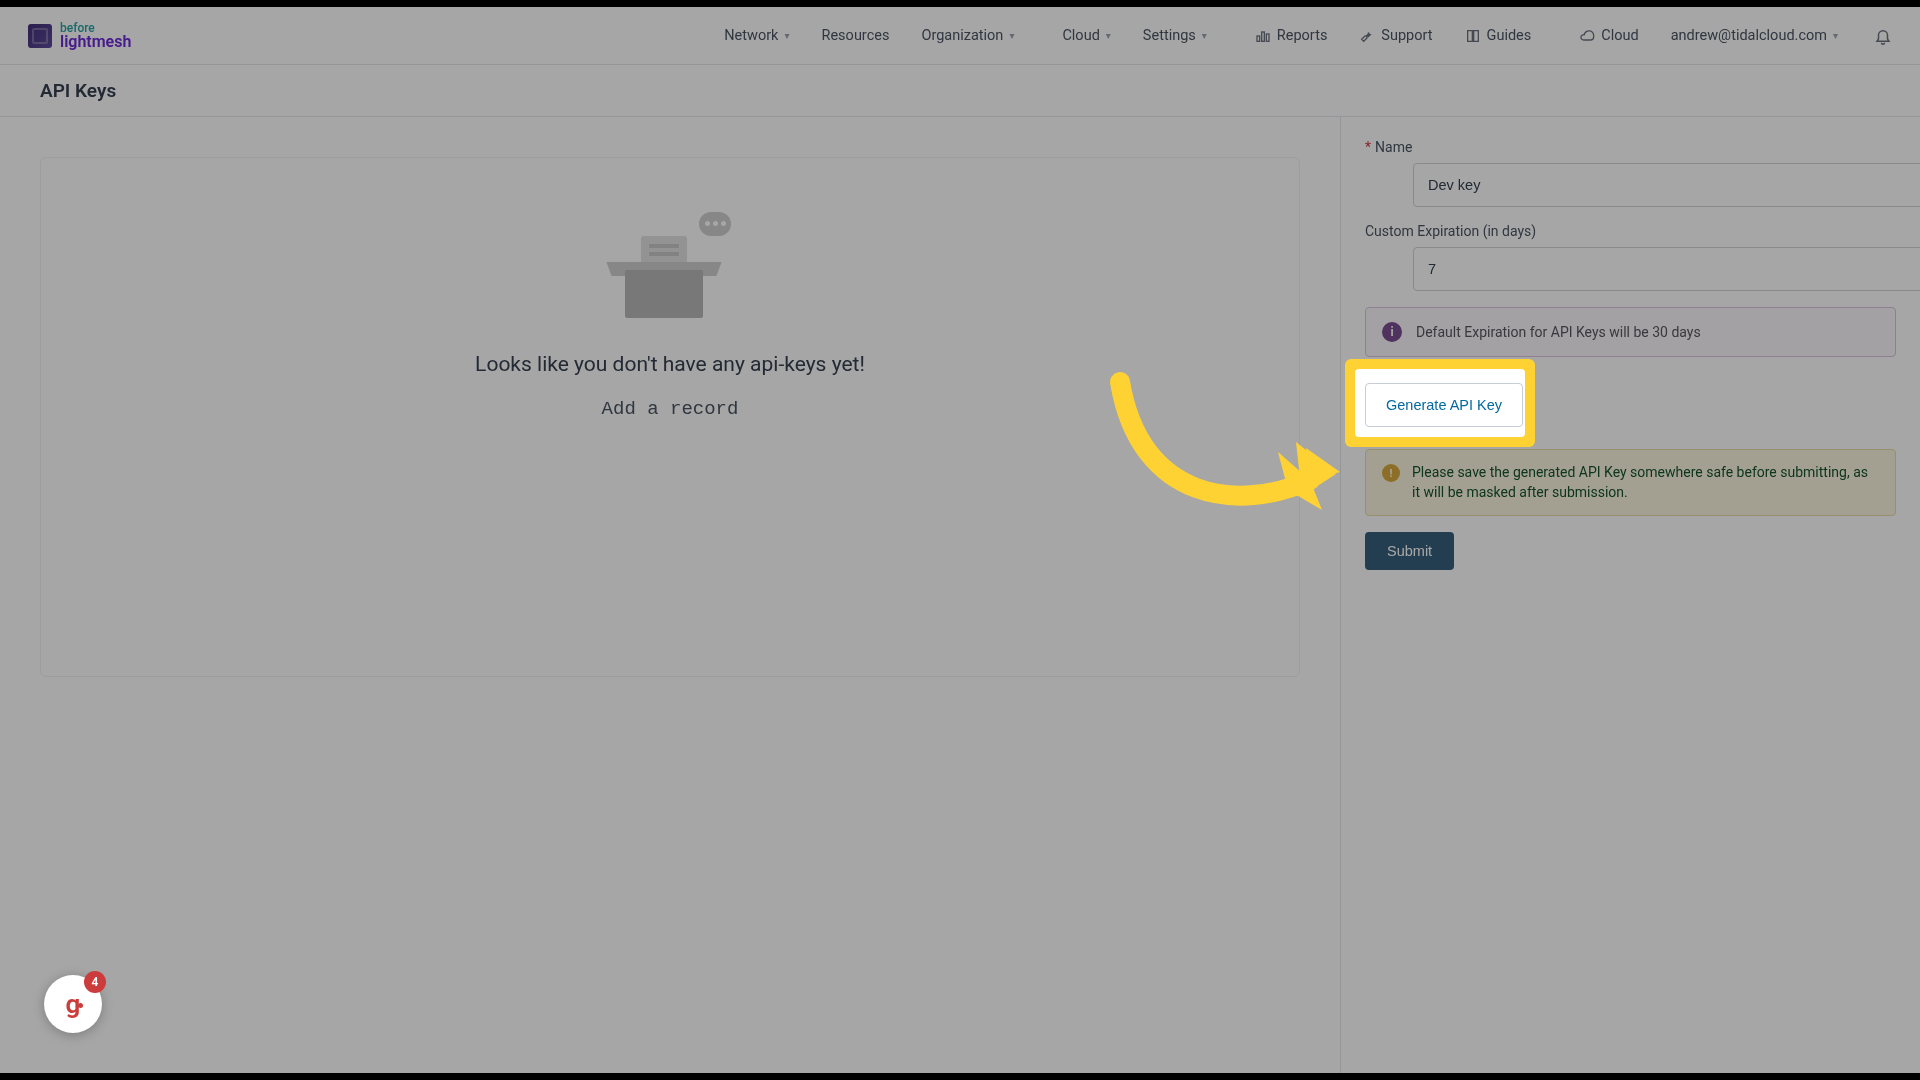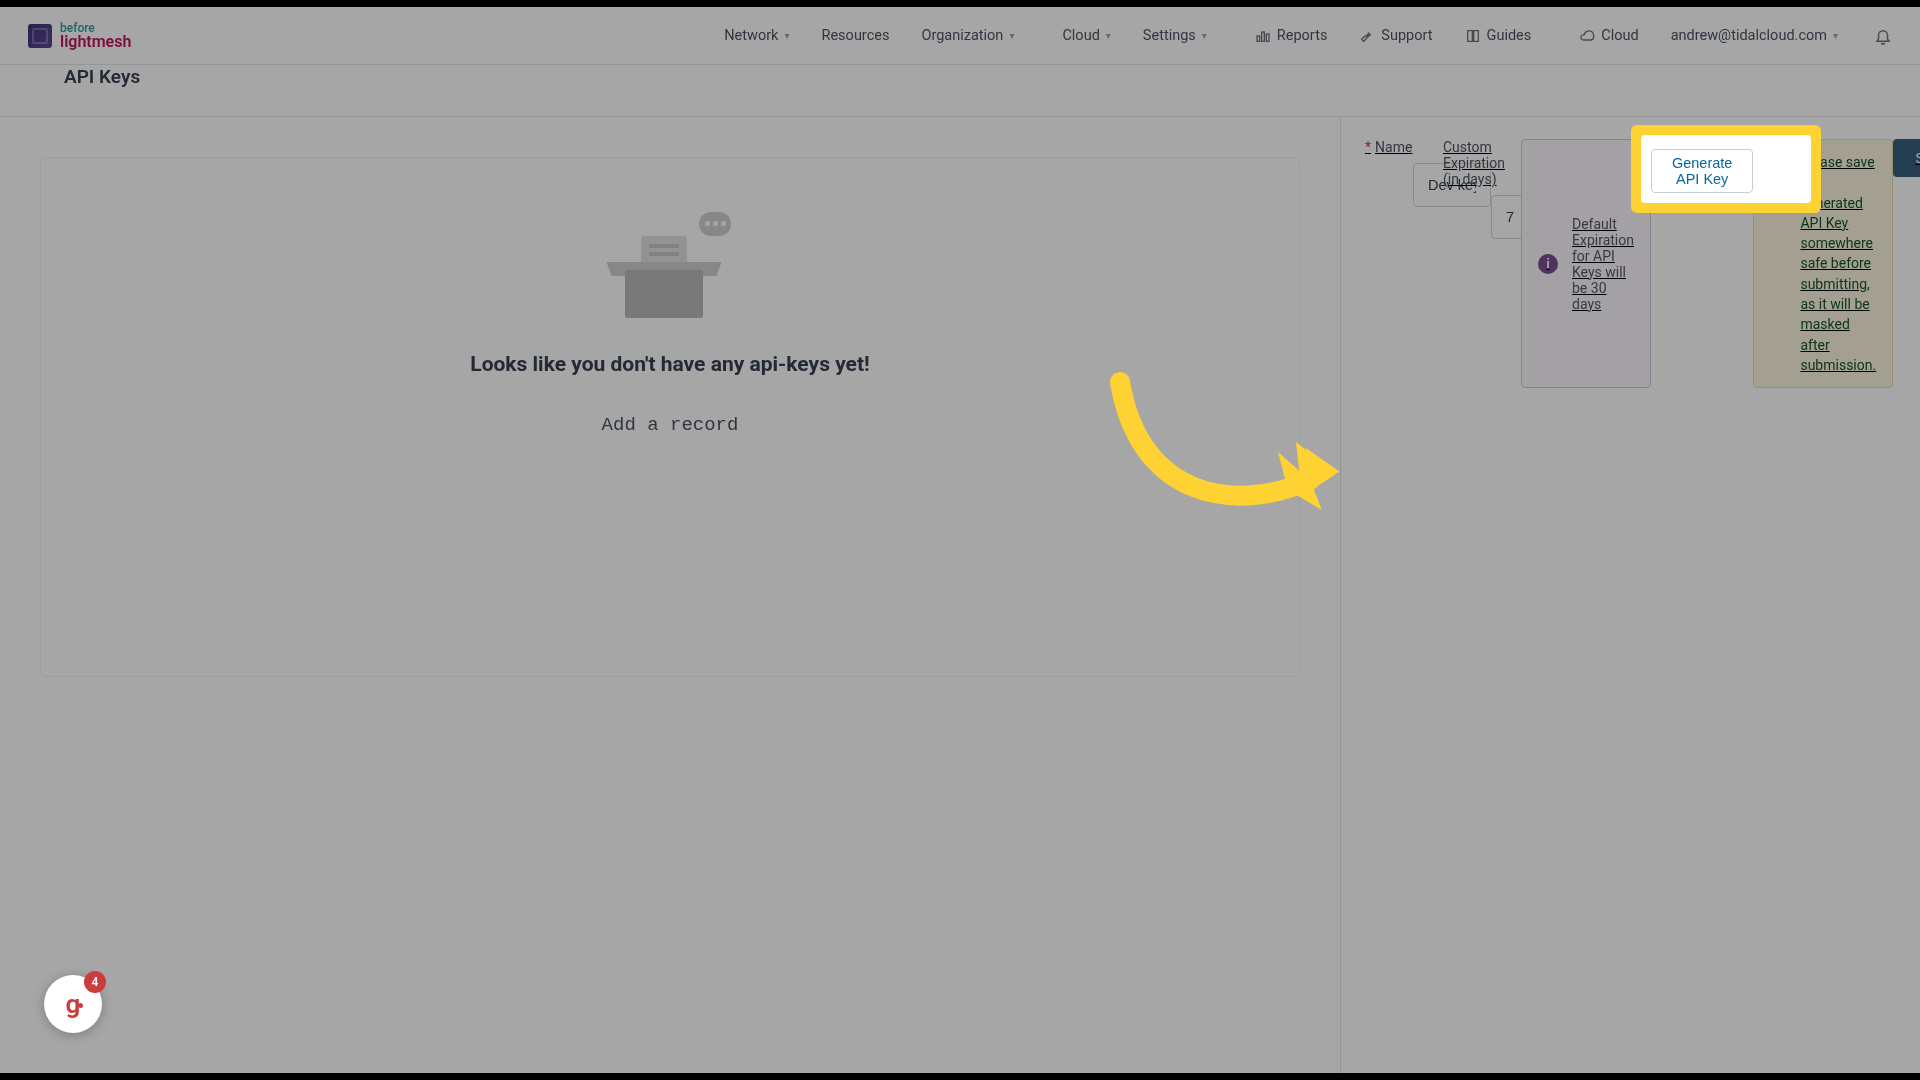--- a/index.html
+++ b/index.html
@@ -11,57 +11,57 @@
 
 .dim { position: absolute; inset: 0; background: rgba(0,0,0,0.35); pointer-events: none; z-index: 50; }
 
 
 .topbar { height: 58px; display: flex; align-items: center; padding: 0 28px; border-bottom: 1px solid #e5e7eb; background: #fff; }
 .logo { display: flex; align-items: center; gap: 8px; margin-right: auto; }
 .logo-mark { width: 24px; height: 24px; background: linear-gradient(135deg,#43307a,#5d4a99); border-radius: 3px; position: relative; }
 .logo-mark::before { content:""; position:absolute; inset:4px; border: 2px solid rgba(255,255,255,0.25); border-radius:2px; }
 .logo-text { display:flex; flex-direction:column; line-height:1; }
 .logo-text .l1 { font-size: 12px; color:#2aa3a3; font-weight:500; }
-.logo-text .l2 { font-size: 16px; color:#be185d; font-weight:600; }
+.logo-text .l2 { font-size: 16px; color:#6d28d9; font-weight:600; }
 
 .nav { display:flex; align-items:center; gap: 4px; }
 .nav-item { display:flex; align-items:center; gap:6px; padding: 8px 14px; color:#4b5563; font-size:14.5px; cursor:pointer; border-radius:4px; }
 .nav-item .chev { font-size:10px; color:#9ca3af; }
 .nav-item svg { width:16px; height:16px; }
 .nav-sep { width: 12px; }
 .bell { width:18px; height:18px; margin-left:18px; }
 
 
-.page-head { height: 52px; display:flex; padding: 0 64px; border-bottom:1px solid #e5e7eb; }
+.page-head { height: 52px; display:flex; align-items:center; padding: 0 40px; border-bottom:1px solid #e5e7eb; }
 .page-title { font-size: 19px; font-weight:600; color:#374151; }
 
 
 .main { display:flex; height: calc(100% - 58px - 52px); }
 .content { flex: 1; padding: 40px; }
 .card { background:#fff; border:1px solid #f1f1f1; border-radius:6px; min-height: 520px; display:flex; flex-direction:column; align-items:center; justify-content:flex-start; padding-top: 60px; }
 
 .empty-ill { width: 110px; height: 100px; position:relative; margin-bottom: 34px; }
 .empty-ill .box { position:absolute; left:10px; bottom:0; width:78px; height:48px; background:#b9b9b9; border-radius:2px; }
 .empty-ill .lid { position:absolute; left:4px; bottom:42px; width:90px; height:14px; background:#cfcfcf; border-radius:2px; }
 .empty-ill .lid::before, .empty-ill .lid::after { content:""; position:absolute; top:0; width:14px; height:14px; background:#cfcfcf; }
 .empty-ill .lid::before { left:-10px; transform:skewX(20deg); }
 .empty-ill .lid::after { right:-10px; transform:skewX(-20deg); }
 .empty-ill .sheet { position:absolute; left:26px; bottom:48px; width:46px; height:34px; background:#e2e2e2; border-radius:3px; }
 .empty-ill .sheet::after { content:""; position:absolute; left:8px; top:8px; width:30px; height:4px; background:#c8c8c8; box-shadow: 0 8px 0 #c8c8c8; }
 .empty-ill .bubble { position:absolute; right:-6px; top:-6px; width:32px; height:24px; background:#cfcfcf; border-radius:12px; }
 .empty-ill .bubble::after { content:""; position:absolute; left:6px; top:9px; width:5px; height:5px; background:#fff; border-radius:50%; box-shadow: 8px 0 0 #fff, 16px 0 0 #fff; }
 
-.empty-title { font-size: 21px; color:#374151; font-weight:700; margin-bottom: 38px; }
+.empty-title { font-size: 21px; color:#374151; font-weight:400; margin-bottom: 22px; }
 .add-record { font-size: 19px; color:#4b5563; cursor:pointer;font-family:Liberation Mono, monospace; }
 
 
 .panel { width: 580px; border-left:1px solid #e5e7eb; background:#fff; position:relative; }
 .panel-head { height:52px; display:flex; align-items:center; padding:0 24px; border-bottom:1px solid #f1f1f1; margin-top:-52px; background:#fff; }
 .panel-title { font-size:15px; font-weight:600; color:#374151; }
-.panel-body { padding: 22px 24px; display:flex; flex-direction:row; gap: 0; text-decoration: underline; }
+.panel-body { padding: 22px 24px; display:flex; flex-direction:column; gap: 16px; }
 
 .field-label { font-size:14px; color:#4b5563; }
 .field-label .req { color:#d13a3a; margin-right:4px; }
 .text-input { width:100%; height:44px; border:1px solid #d1d5db; border-radius:4px; padding:0 14px; font-size:14.5px; color:#374151; outline:none;margin-left:48px; }
 
 .info-box { border:1px solid #d8c5df; background:#faf7fb; border-radius:4px; padding:14px 16px; display:flex; align-items:center; gap:14px; }
 .info-box .info-icon { width:20px; height:20px; border-radius:50%; background:#7a4d8f; color:#fff; display:flex; align-items:center; justify-content:center; font-size:12px; font-weight:700; flex-shrink:0; }
 .info-box .info-text { font-size:14px; color:#5b5560; }
 
 .generate-wrap { position:relative; z-index: 100; padding: 10px 0 6px 0; }

